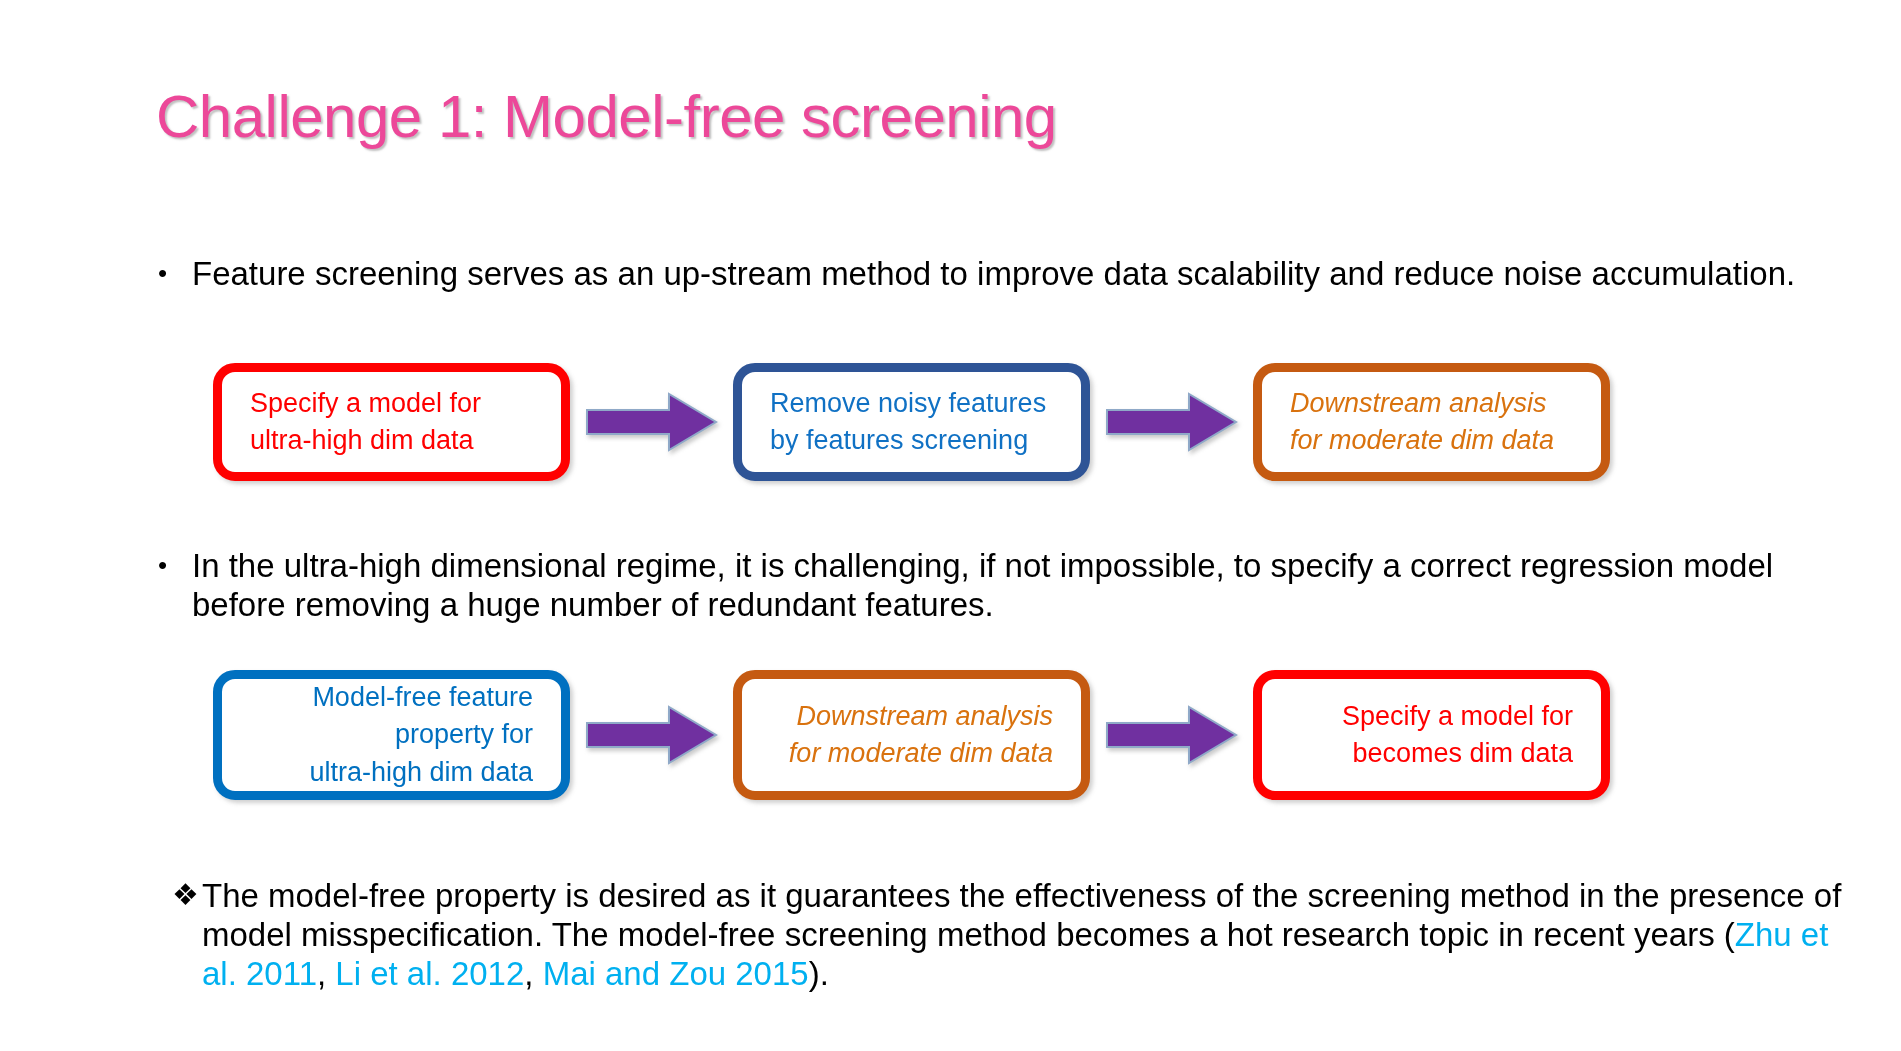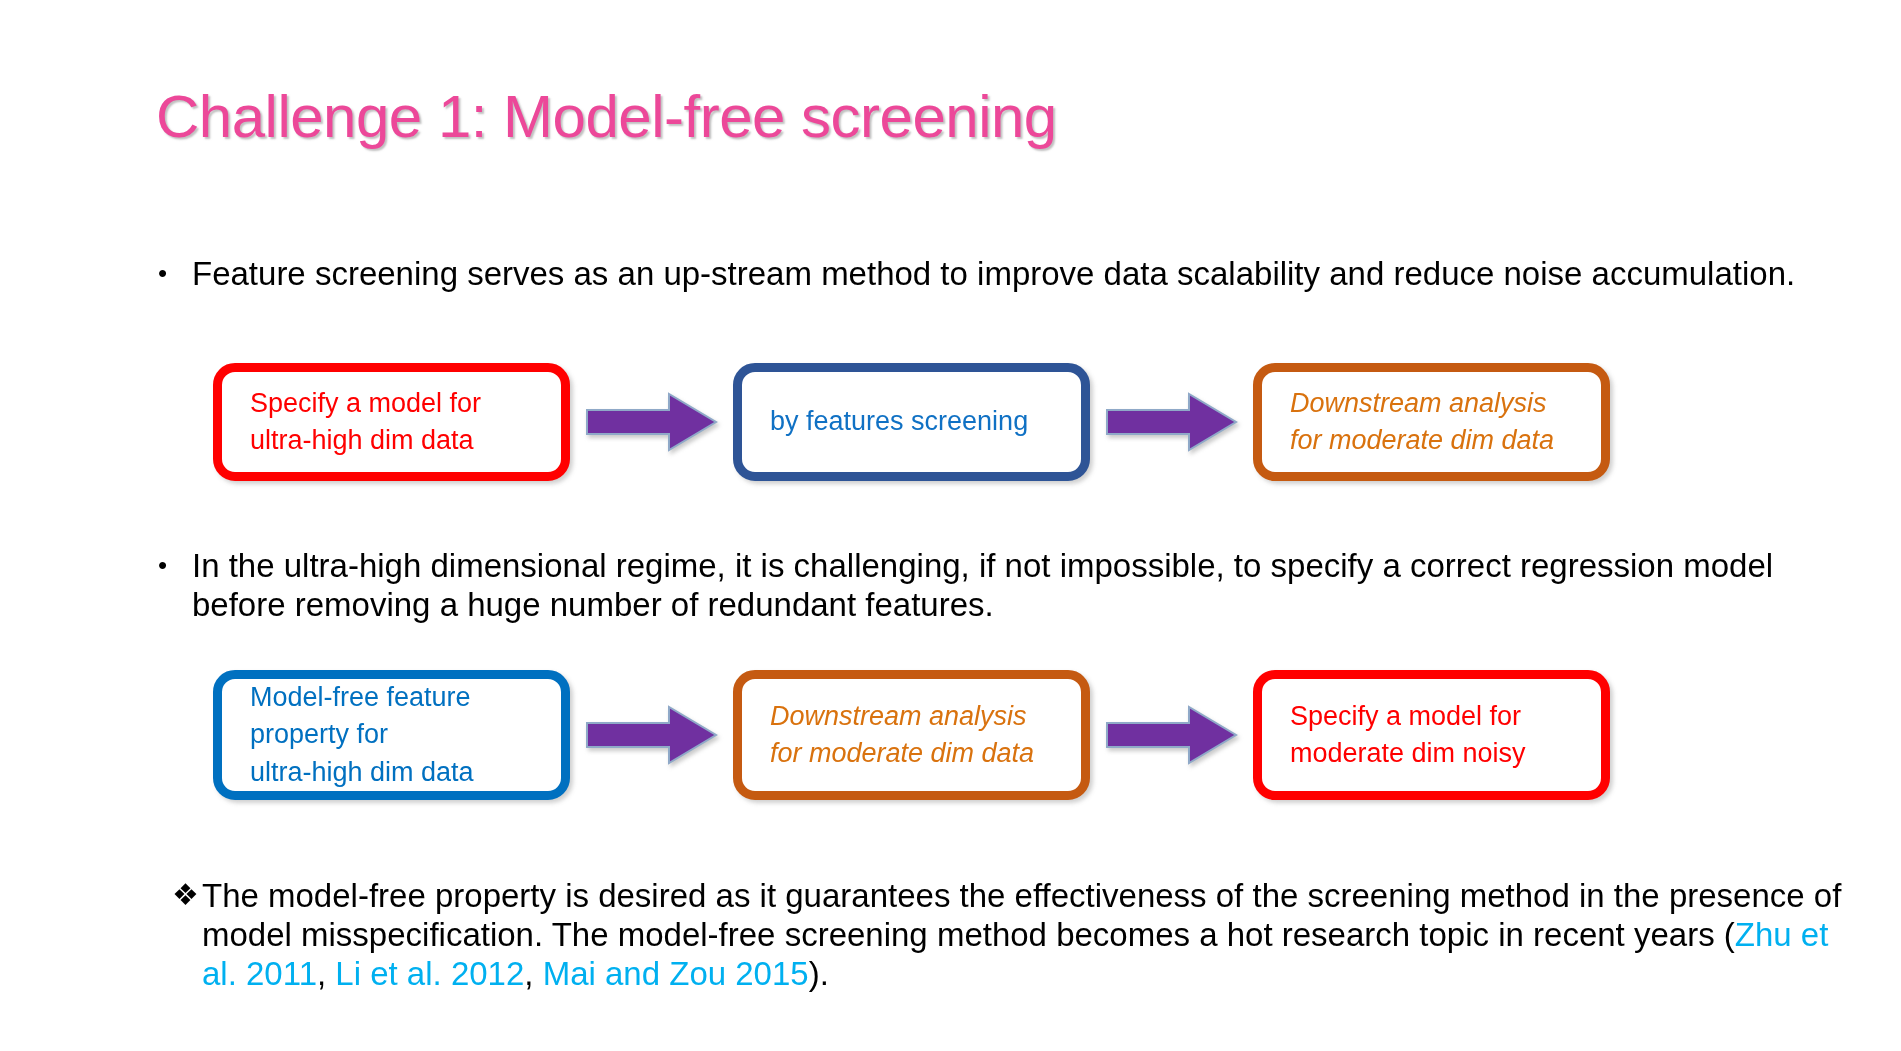--- a/index.html
+++ b/index.html
@@ -59,21 +59,21 @@
 
   .cite { color: #00B0F0; }
 
   
   .flow-row {
     position: absolute;
     display: flex;
     align-items: center;
   }
   #flow-row-1 { left: 213px; top: 363px; }
-  #flow-row-2 { left: 213px; top: 670px; }
+  #flow-row-2 { left: 213px; top: 670px; text-align: right; }
 
   .flow-box {
     box-sizing: border-box;
     width: 357px;
     border-radius: 22px;
     background: #ffffff;
     display: flex;
     flex-direction: column;
     justify-content: center;
     padding: 24px 28px;
@@ -116,20 +116,21 @@
     <span>ultra-high dim data</span>
   </div>
 
   <div class="flow-arrow">
     <svg viewBox="0 0 133 64" preserveAspectRatio="none" aria-hidden="true">
       <polygon points="2,20 84,20 84,4 131,32 84,60 84,44 2,44" fill="#7030A0" stroke="#8FA9C8" stroke-width="2"></polygon>
     </svg>
   </div>
 
   <div class="flow-box box-navy" style="border-color: rgb(46, 84, 150); color: rgb(16, 113, 196);">
+    <span>Remove noisy features</span>
     <span>by features screening</span>
   </div>
 
   <div class="flow-arrow">
     <svg viewBox="0 0 133 64" preserveAspectRatio="none" aria-hidden="true">
       <polygon points="2,20 84,20 84,4 131,32 84,60 84,44 2,44" fill="#7030A0" stroke="#8FA9C8" stroke-width="2"></polygon>
     </svg>
   </div>
 
   <div class="flow-box box-orange" style="border-color: rgb(197, 90, 17); color: rgb(217, 114, 14);">
@@ -164,21 +165,21 @@
   </div>
 
   <div class="flow-arrow">
     <svg viewBox="0 0 133 64" preserveAspectRatio="none" aria-hidden="true">
       <polygon points="2,20 84,20 84,4 131,32 84,60 84,44 2,44" fill="#7030A0" stroke="#8FA9C8" stroke-width="2"></polygon>
     </svg>
   </div>
 
   <div class="flow-box box-red" style="border-color: rgb(255, 0, 0); color: rgb(255, 0, 0);">
     <span>Specify a model for</span>
-    <span>moderate dim noisy</span>
+    <span>becomes dim data</span>
   </div>
 
 </div>
 
 <div class="bullet-block" id="bullet-3">
   <span class="bullet-mark diamond">❖</span>
   <span class="bullet-text">
     <span>The model-free property is desired as it guarantees the effectiveness of the screening method in the presence of model misspecification. The model-free screening method becomes a hot research topic in recent years (</span><span id="closing-citations"><span class="cite" style="color: rgb(0, 176, 240);">Zhu et al. 2011</span><span>, </span><span class="cite" style="color: rgb(0, 176, 240);">Li et al. 2012</span><span>, </span><span class="cite" style="color: rgb(0, 176, 240);">Mai and Zou 2015</span></span><span>).</span>
   </span>
 </div>

